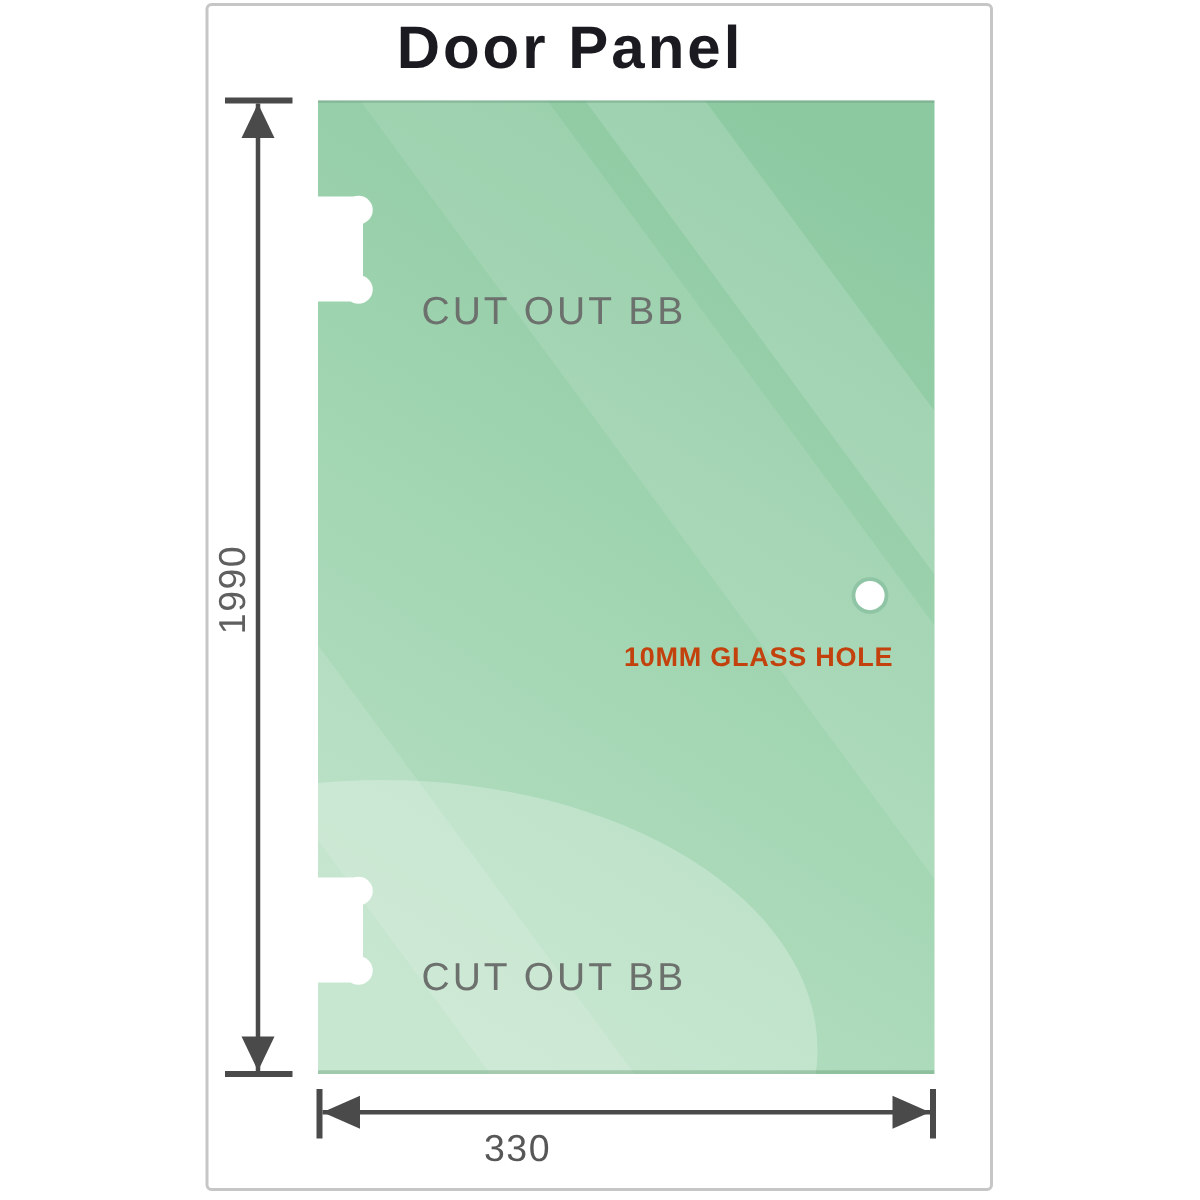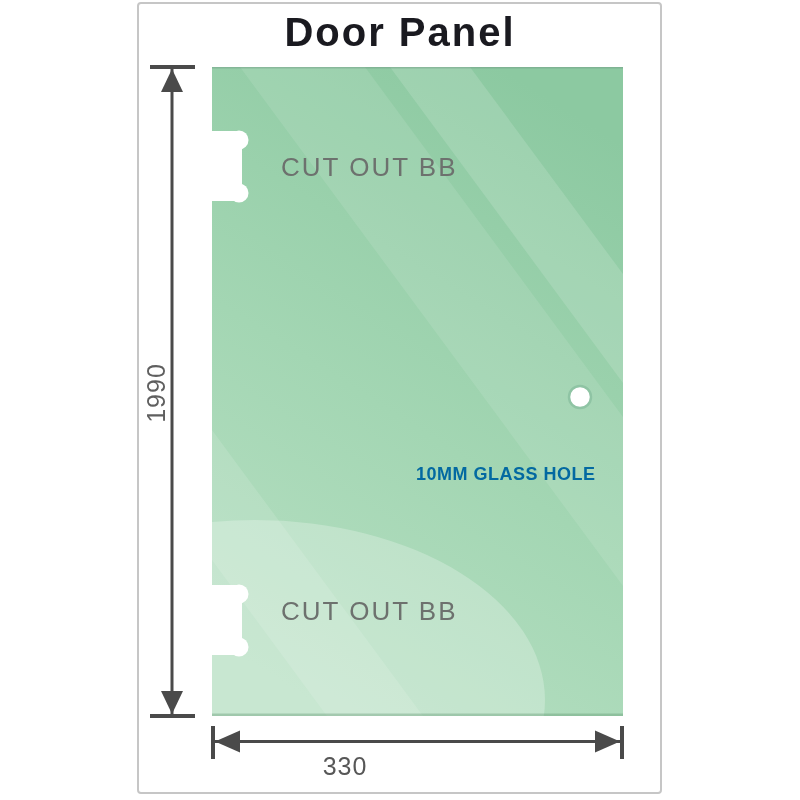--- a/index.html
+++ b/index.html
@@ -2,29 +2,29 @@
 <html><head>
 <meta charset="utf-8">
 <style>
   html,body{margin:0;padding:0;background:#ffffff;}
   body{width:800px;height:800px;position:relative;overflow:hidden;
        font-family:"Liberation Sans",sans-serif;}
   .frame{position:absolute;left:137px;top:2px;width:525px;height:792px;
          border:2px solid #c6c6c6;border-radius:4px;box-sizing:border-box;
          background:#ffffff;}
   .diagram-svg{position:absolute;left:0;top:0;width:800px;height:800px;}
-  .page-title{position:absolute;left:400px;top:10px;transform:translateX(-50%);
+  .page-title{position:absolute;left:380px;top:10px;transform:translateX(-50%);
          font-size:40px;font-weight:700;letter-spacing:2px;color:#1a1a20;
          white-space:nowrap;}
   .cutout-label{position:absolute;font-size:26px;font-weight:400;
-         letter-spacing:2px;color:#6d716e;white-space:nowrap;}
+         letter-spacing:2px;color:#6d716e;white-space:nowrap;margin-top:40px;}
   .cutout-label.top{left:281px;top:152px;}
   .cutout-label.bottom{left:281px;top:596px;}
   .glass-hole-label{position:absolute;left:416px;top:428px;font-size:18px;
-         font-weight:700;letter-spacing:0.5px;color:#0369a1;white-space:nowrap;margin-top:36px;}
+         font-weight:700;letter-spacing:0.5px;color:#c2410c;white-space:nowrap;}
   .dim-height-label{position:absolute;left:156px;top:393px;
          transform:translate(-50%,-50%) rotate(-90deg);
          font-size:25px;color:#5f5f5f;letter-spacing:1px;white-space:nowrap;}
   .dim-width-label{position:absolute;left:345px;top:752px;
          transform:translateX(-50%);
          font-size:25px;color:#575757;letter-spacing:1px;white-space:nowrap;}
 </style>
 </head>
 <body>
 

